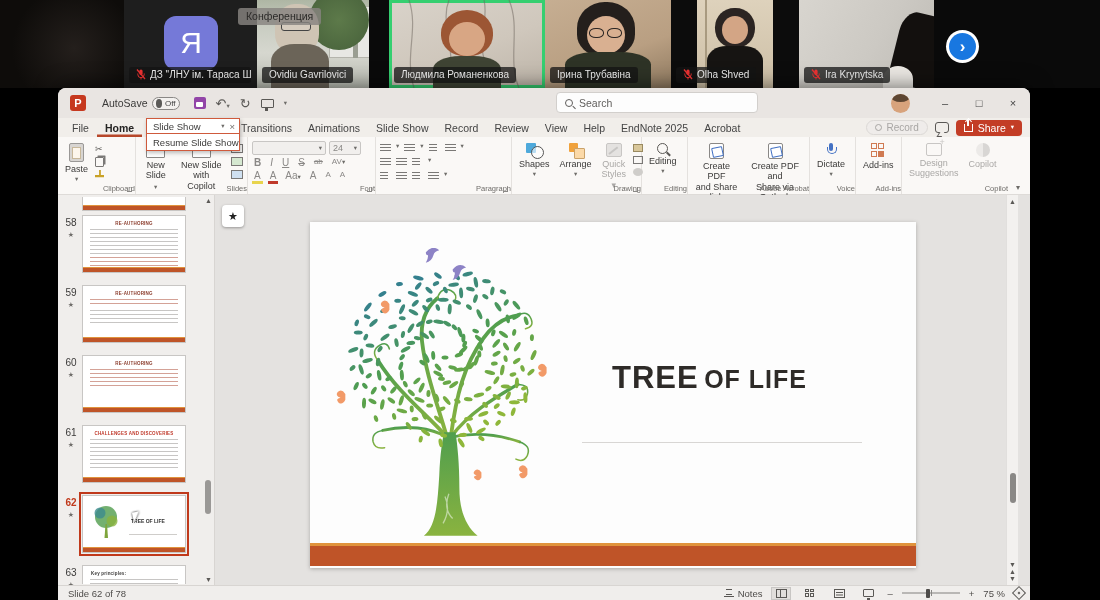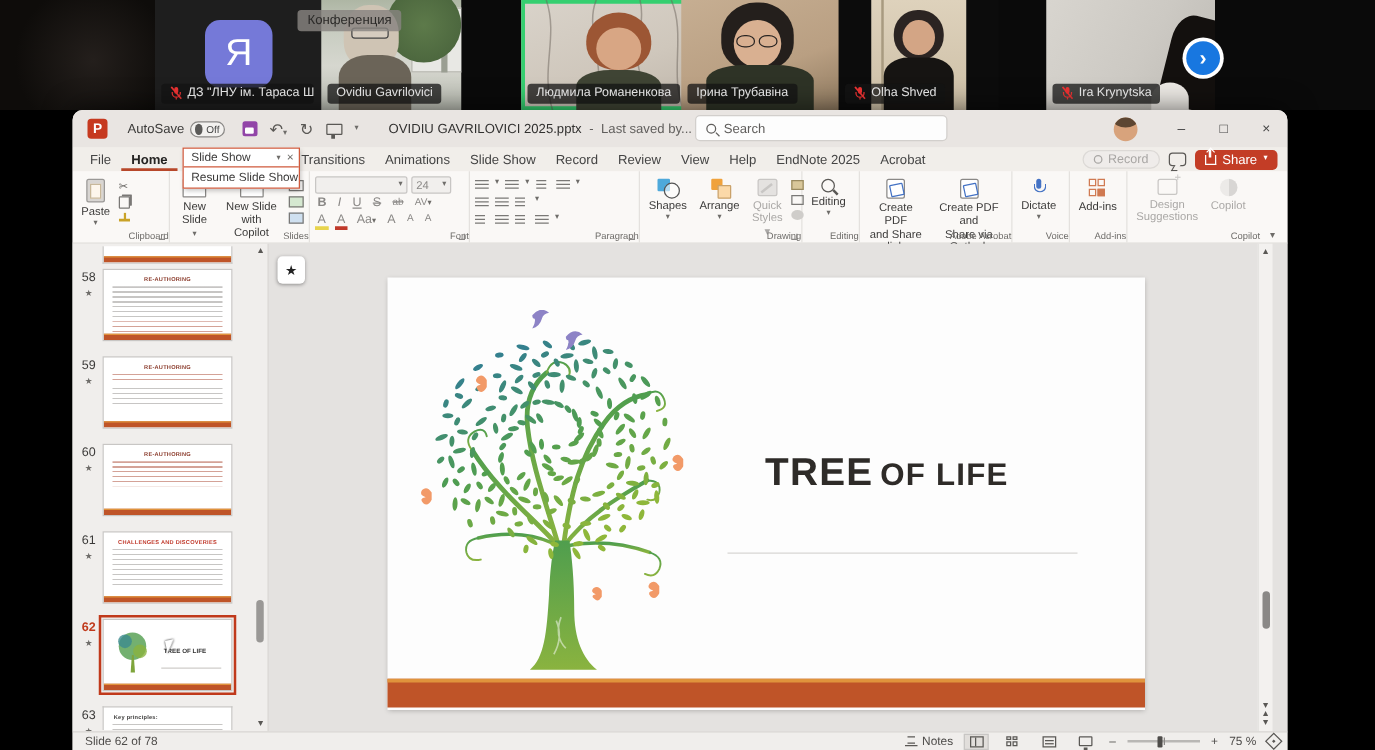--- a/index.html
+++ b/index.html
@@ -5,21 +5,21 @@
   * { margin:0; padding:0; box-sizing:border-box; }
   html,body { width:1100px; height:600px; background:#000; overflow:hidden;
     font-family:"Liberation Sans", sans-serif; }
   .abs { position:absolute; }
 
   
   #meet { position:absolute; left:0; top:0; width:1100px; height:88px; background:#0a0a0a; }
   .tile { position:absolute; top:0; height:88px; overflow:hidden; background:#161412; }
   .vlabel { position:absolute; left:5px; bottom:5px; background:rgba(20,20,20,.75); color:#efefef;
     font-size:10px; padding:2px 7px 3px; border-radius:3px; white-space:nowrap; display:flex; align-items:center; gap:4px; max-width:92%; overflow:hidden;}
-  .tile.active { box-shadow: inset 0 0 0 3px #35cf70; margin-left: 28px; }
+  .tile.active { box-shadow: inset 0 0 0 3px #35cf70; }
   .head { position:absolute; border-radius:50%; }
   .tooltip { position:absolute; left:238px; top:8px; background:rgba(135,132,128,.82); color:#2b2a28;
     font-size:10.5px; padding:2px 8px 3px; border-radius:3px; z-index:5; }
   .nextbtn { position:absolute; left:949px; top:33px; width:27px; height:27px; border-radius:50%;
     background:#1877e0; color:#fff; display:flex; align-items:center; justify-content:center;
     font-size:17px; font-weight:bold; box-shadow:0 0 0 3px #ffffff; }
   .micoff { width:10px; height:11px; flex:0 0 auto; }
 
   
   #win { position:absolute; left:58px; top:88px; width:972px; height:512px; background:#f5f3f1;
@@ -245,21 +245,21 @@
       <svg class="micoff" viewBox="0 0 10 11">
           <rect x="3.4" y="0.5" width="3.2" height="5.5" rx="1.6" fill="#e33"></rect>
           <path d="M1.8 4.5v1a3.2 3.2 0 0 0 6.4 0v-1" stroke="#e33" stroke-width="1" fill="none"></path>
           <line x1="5" y1="8.7" x2="5" y2="10.5" stroke="#e33" stroke-width="1"></line>
           <line x1="1" y1="0.5" x2="9" y2="10" stroke="#e33" stroke-width="1.3"></line>
         </svg>
       <span>Olha Shved</span>
     </div>
   </div>
 
-  <div class="tile" style="left:837px;width:135px;background:linear-gradient(120deg,#d8d5cf 0%,#ccc9c3 55%,#bdbab4 100%);">
+  <div class="tile" style="left:799px;width:135px;background:linear-gradient(120deg,#d8d5cf 0%,#ccc9c3 55%,#bdbab4 100%);">
     <div class="abs" style="left:96px;top:14px;width:50px;height:74px;background:#13100e;transform:rotate(14deg);border-radius:30% 0 0 0;"></div>
     <div class="abs" style="left:84px;top:66px;width:30px;height:26px;background:#ece9e4;border-radius:50% 50% 0 0;"></div>
     <div class="vlabel">
       <svg class="micoff" viewBox="0 0 10 11">
           <rect x="3.4" y="0.5" width="3.2" height="5.5" rx="1.6" fill="#e33"></rect>
           <path d="M1.8 4.5v1a3.2 3.2 0 0 0 6.4 0v-1" stroke="#e33" stroke-width="1" fill="none"></path>
           <line x1="5" y1="8.7" x2="5" y2="10.5" stroke="#e33" stroke-width="1"></line>
           <line x1="1" y1="0.5" x2="9" y2="10" stroke="#e33" stroke-width="1.3"></line>
         </svg>
       <span>Ira Krynytska</span>
@@ -283,28 +283,20 @@
       <span class="pill">
           <span class="knob"></span>
           <span>Off</span>
         </span>
     </div>
     <div class="qat">
       <span class="saveicon"></span>
       <span><span>↶</span><span class="car">▾</span></span>
       <span>↻</span>
       <span class="monico"></span>
-      <span class="car">▾</span>
-    </div>
-    <div id="doctitle">
-      <span>OVIDIU GAVRILOVICI 2025.pptx</span>
-      <span class="dim">-</span>
-      <span class="dim">Last saved by...</span>
-      <span class="dim">•</span>
-      <span>Saved to this PC</span>
       <span class="car">▾</span>
     </div>
     <div class="searchbox">
       <span class="lens"></span>
       <span>Search</span>
     </div>
     <div class="winbtns">
       <div class="avatar-me"></div>
       <div class="wbtn">–</div>
       <div class="wbtn">□</div>

